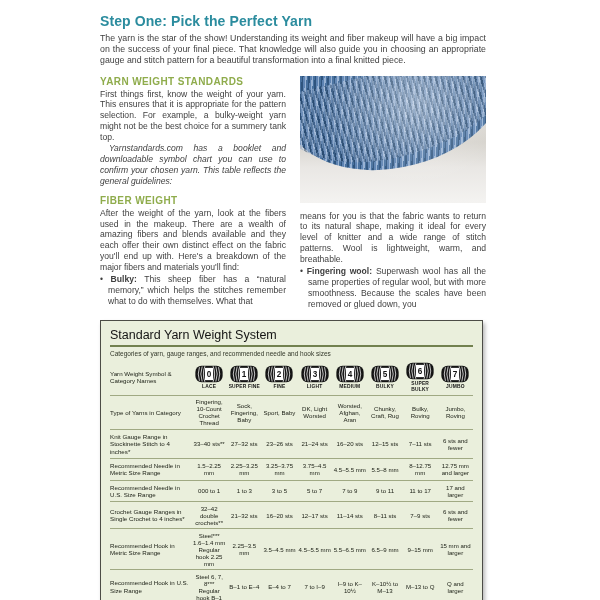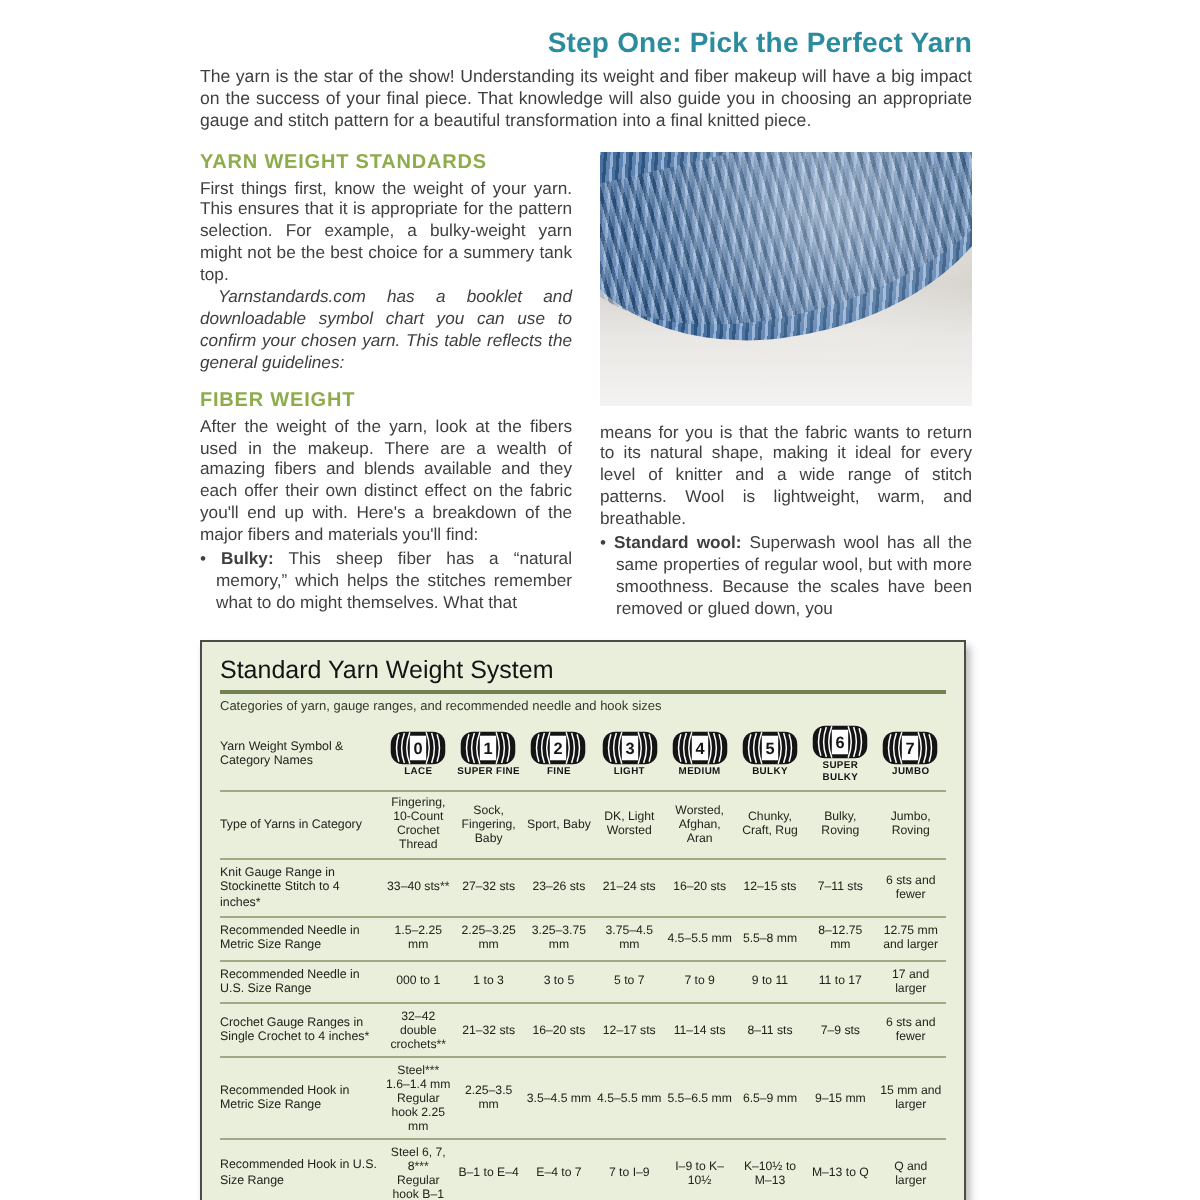--- a/index.html
+++ b/index.html
@@ -4,21 +4,21 @@
 <style>
   html,body{margin:0;padding:0;}
   body{
     width:600px;height:600px;background:#ffffff;overflow:hidden;
     font-family:"Liberation Sans","DejaVu Sans",sans-serif;
     -webkit-font-smoothing:antialiased;
   }
   .page{position:absolute;left:100px;top:13px;width:386px;}
 
   .step-title{
-    font-size:14px;font-weight:bold;color:#2b8c9e;margin:0 0 4px 0;letter-spacing:.1px;text-align:right;
+    font-size:14px;font-weight:bold;color:#2b8c9e;margin:0 0 4px 0;letter-spacing:.1px;
   }
   .intro{
     font-size:8.8px;line-height:1.27;color:#3f3f3f;text-align:justify;margin:0;
   }
 
   .cols{display:flex;gap:14px;margin-top:9px;}
   .col{width:186px;flex:0 0 186px;}
 
   h2.green{
     font-size:10px;font-weight:bold;color:#8fac4c;letter-spacing:.4px;margin:0 0 2px 0;
@@ -91,31 +91,31 @@
   <p class="intro">The yarn is the star of the show! Understanding its weight and fiber makeup will have a big impact on the success of your final piece. That knowledge will also guide you in choosing an appropriate gauge and stitch pattern for a beautiful transformation into a final knitted piece.</p>
 
   <div class="cols">
     <div class="col">
       <h2 class="green">YARN WEIGHT STANDARDS</h2>
       <p class="body-p">First things first, know the weight of your yarn. This ensures that it is appropriate for the pattern selection. For example, a bulky-weight yarn might not be the best choice for a summery tank top.</p>
       <p class="body-p indent">Yarnstandards.com has a booklet and downloadable symbol chart you can use to confirm your chosen yarn. This table reflects the general guidelines:</p>
 
       <h2 class="green later">FIBER WEIGHT</h2>
       <p class="body-p">After the weight of the yarn, look at the fibers used in the makeup. There are a wealth of amazing fibers and blends available and they each offer their own distinct effect on the fabric you'll end up with. Here's a breakdown of the major fibers and materials you'll find:</p>
-      <p class="bullet"><span class="term">Bulky:</span> <span>This sheep fiber has a “natural memory,” which helps the stitches remember what to do might themselves. What that</span></p>
+      <p class="bullet"><span class="term">Bulky:</span> <span>This sheep fiber has a “natural memory,” which helps the stitches remember what to do with themselves. What that</span></p>
     </div>
 
     <div class="col">
       <div class="photo">
         <div class="yarn-hank"></div>
         <div class="yarn-twist"></div>
         <div class="yarn-sheen"></div>
       </div>
       <p class="body-p">means for you is that the fabric wants to return to its natural shape, making it ideal for every level of knitter and a wide range of stitch patterns. Wool is lightweight, warm, and breathable.</p>
-      <p class="bullet"><span class="term">Standard wool:</span> <span>Superwash wool has all the same properties of regular wool, but with more smoothness. Because the scales have been removed or glued down, you</span></p>
+      <p class="bullet"><span class="term">Fingering wool:</span> <span>Superwash wool has all the same properties of regular wool, but with more smoothness. Because the scales have been removed or glued down, you</span></p>
     </div>
   </div>
 
   <div class="ywtable">
     <div class="t-title">Standard Yarn Weight System</div>
     <div class="t-rule"></div>
     <div class="t-subtitle">Categories of yarn, gauge ranges, and recommended needle and hook sizes</div>
 
     <table class="grid">
       <tbody id="t-body">

